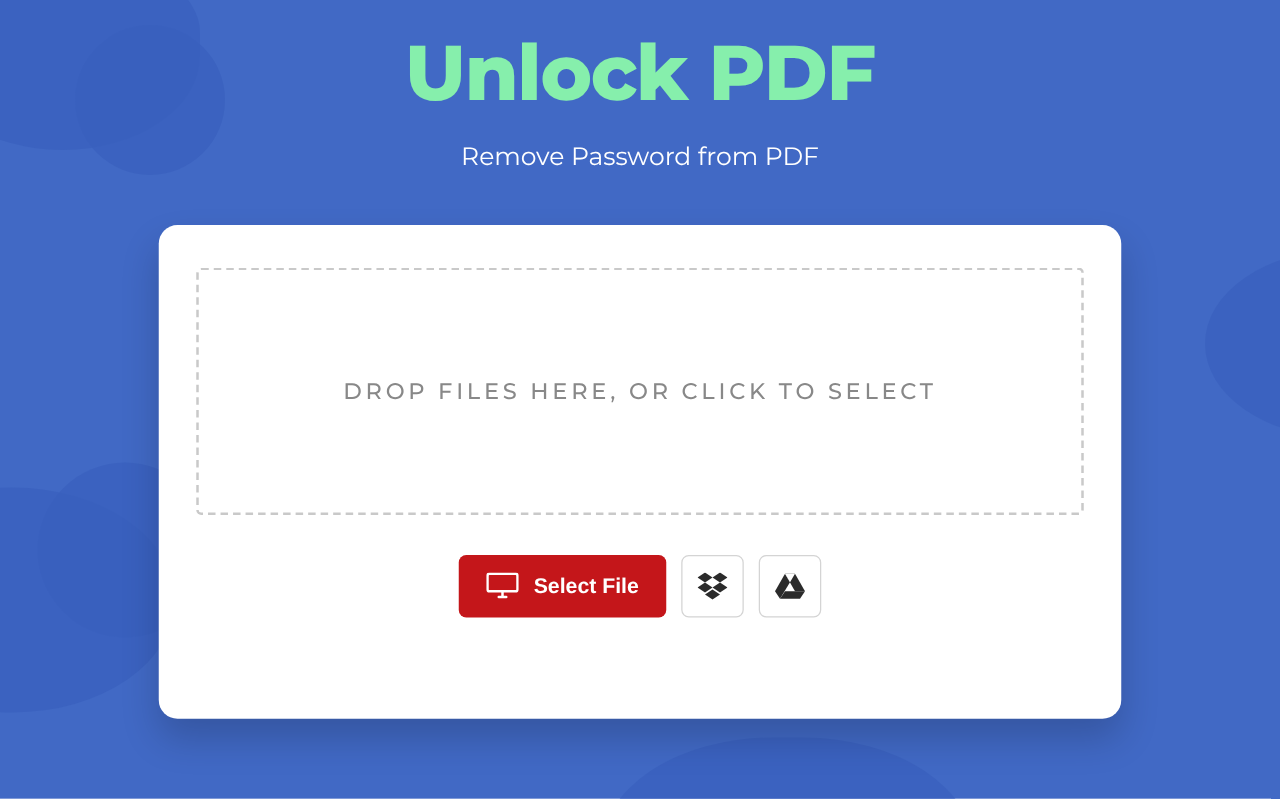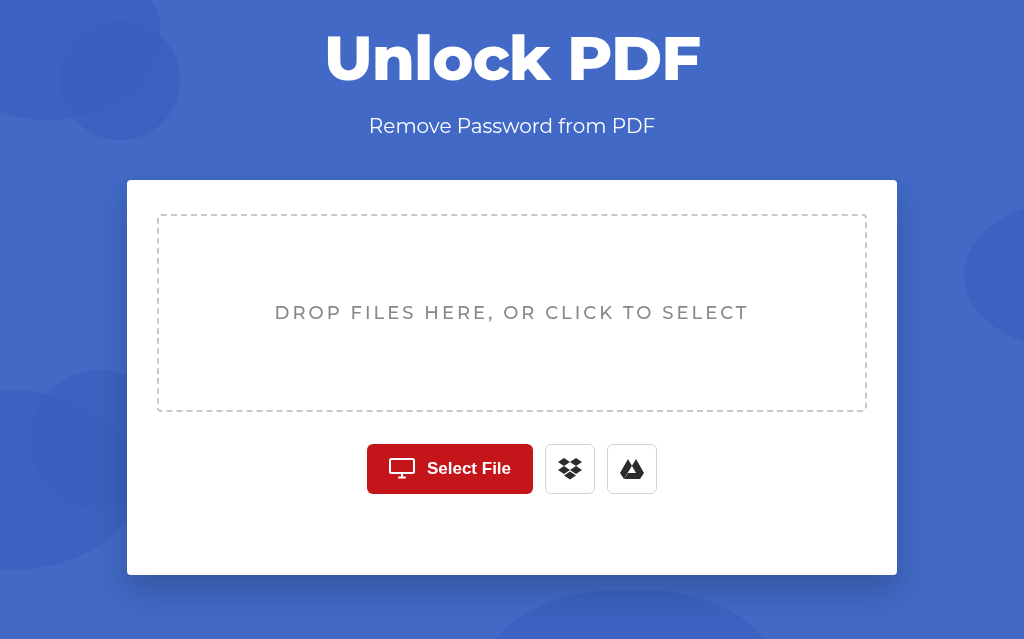--- a/index.html
+++ b/index.html
@@ -32,38 +32,38 @@
   .content {
     position: relative;
     width: 100%;
     padding-top: 18px;
     display: flex;
     flex-direction: column;
     align-items: center;
     z-index: 2;
   }
   .title {
-    color: #ffffff;
+    color: #86efac;
     font-weight: 800;
     font-size: 62px;
     letter-spacing: -1px;
     margin-top: 2px;
   }
   .subtitle {
     color: #ffffff;
     font-weight: 400;
     font-size: 20px;
     margin-top: 18px;
   }
   .card {
     margin-top: 42px;
     width: 770px;
     height: 395px;
     background: #ffffff;
-    border-radius: 4px;
+    border-radius: 15px;
     box-shadow: 0 16px 30px rgba(0,0,0,0.18);
     padding: 34px 30px 34px 30px;
     display: flex;
     flex-direction: column;
     align-items: center;
   }
   .dropzone {
     width: 100%;
     height: 198px;
     border: 2px dashed #c9c9c9;

